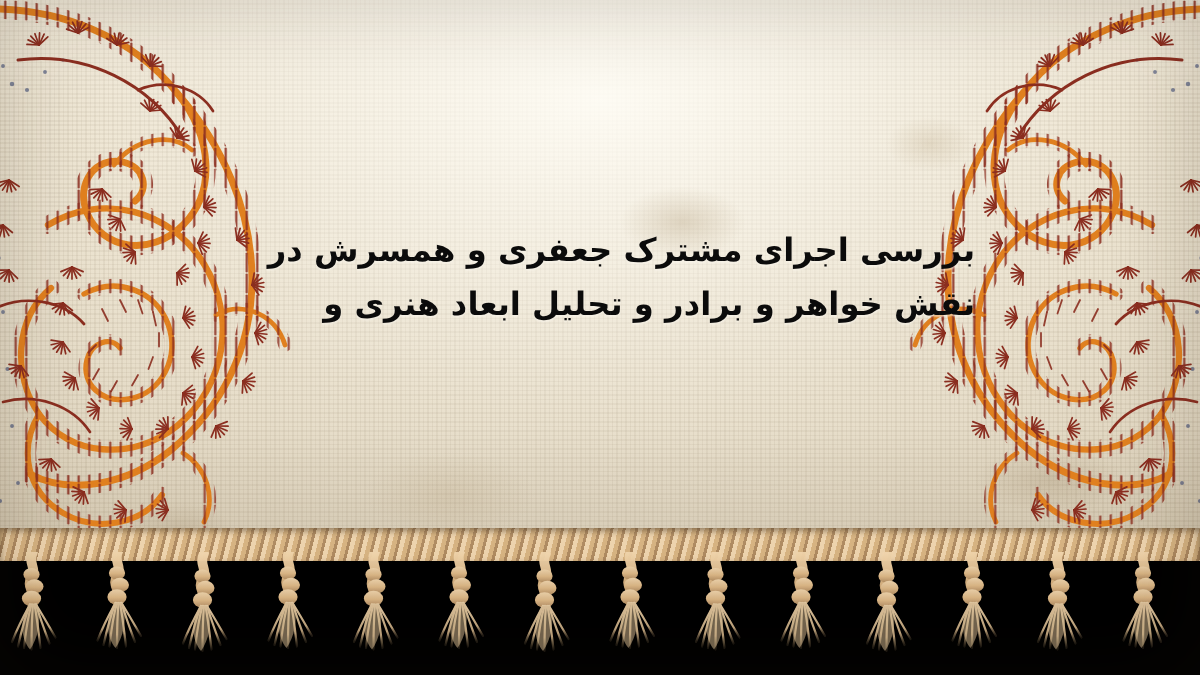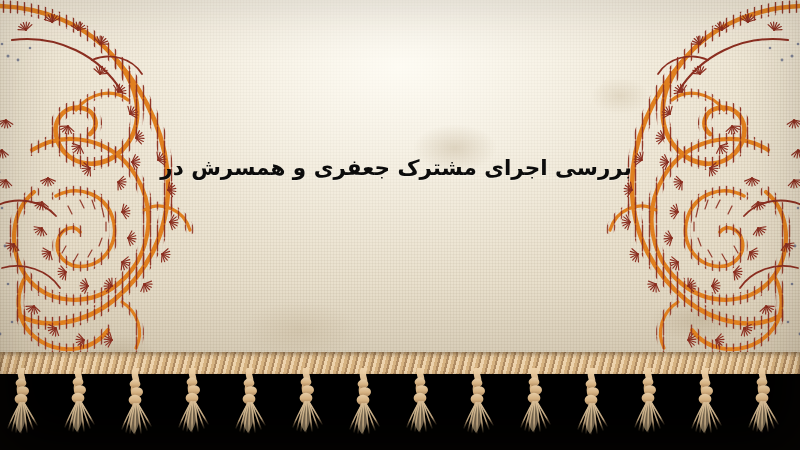--- a/index.html
+++ b/index.html
@@ -72,21 +72,21 @@
     position:absolute;left:0;top:368px;width:800px;height:82px;
     pointer-events:none;
   }
   .fringe svg{display:block;width:100%;height:100%;}
 
   
   .title{
     position:absolute;
     left:142px;right:150px;
     top:150px;
-    text-align:center;
+    text-align:right;
     direction:rtl;
     color:#0b0b0b;
     font-family:"DejaVu Sans","Liberation Sans",sans-serif;
     font-weight:700;
     font-size:21.5px;
     line-height:36px;
     letter-spacing:0px;
     text-shadow:0 1px 1px rgba(250,246,236,.55);
   }
   .title .line{white-space:nowrap;}
@@ -437,16 +437,17 @@
         <use href="#tassel" x="0" y="0" transform="translate(592,7)"></use>
         <use href="#tassel" x="0" y="0" transform="translate(649,5)"></use>
         <use href="#tassel" x="0" y="0" transform="translate(706,6)"></use>
         <use href="#tassel" x="0" y="0" transform="translate(763,5)"></use>
       </g>
     </svg>
   </div>
 
   <div class="title">
     <div class="line l1">بررسی اجرای مشترک جعفری و همسرش در</div>
+    <div class="line l2">نقش خواهر و برادر و تحلیل ابعاد هنری و</div>
   </div>
 
   <div id="soften"></div>
 </div>
 
 </body></html>

